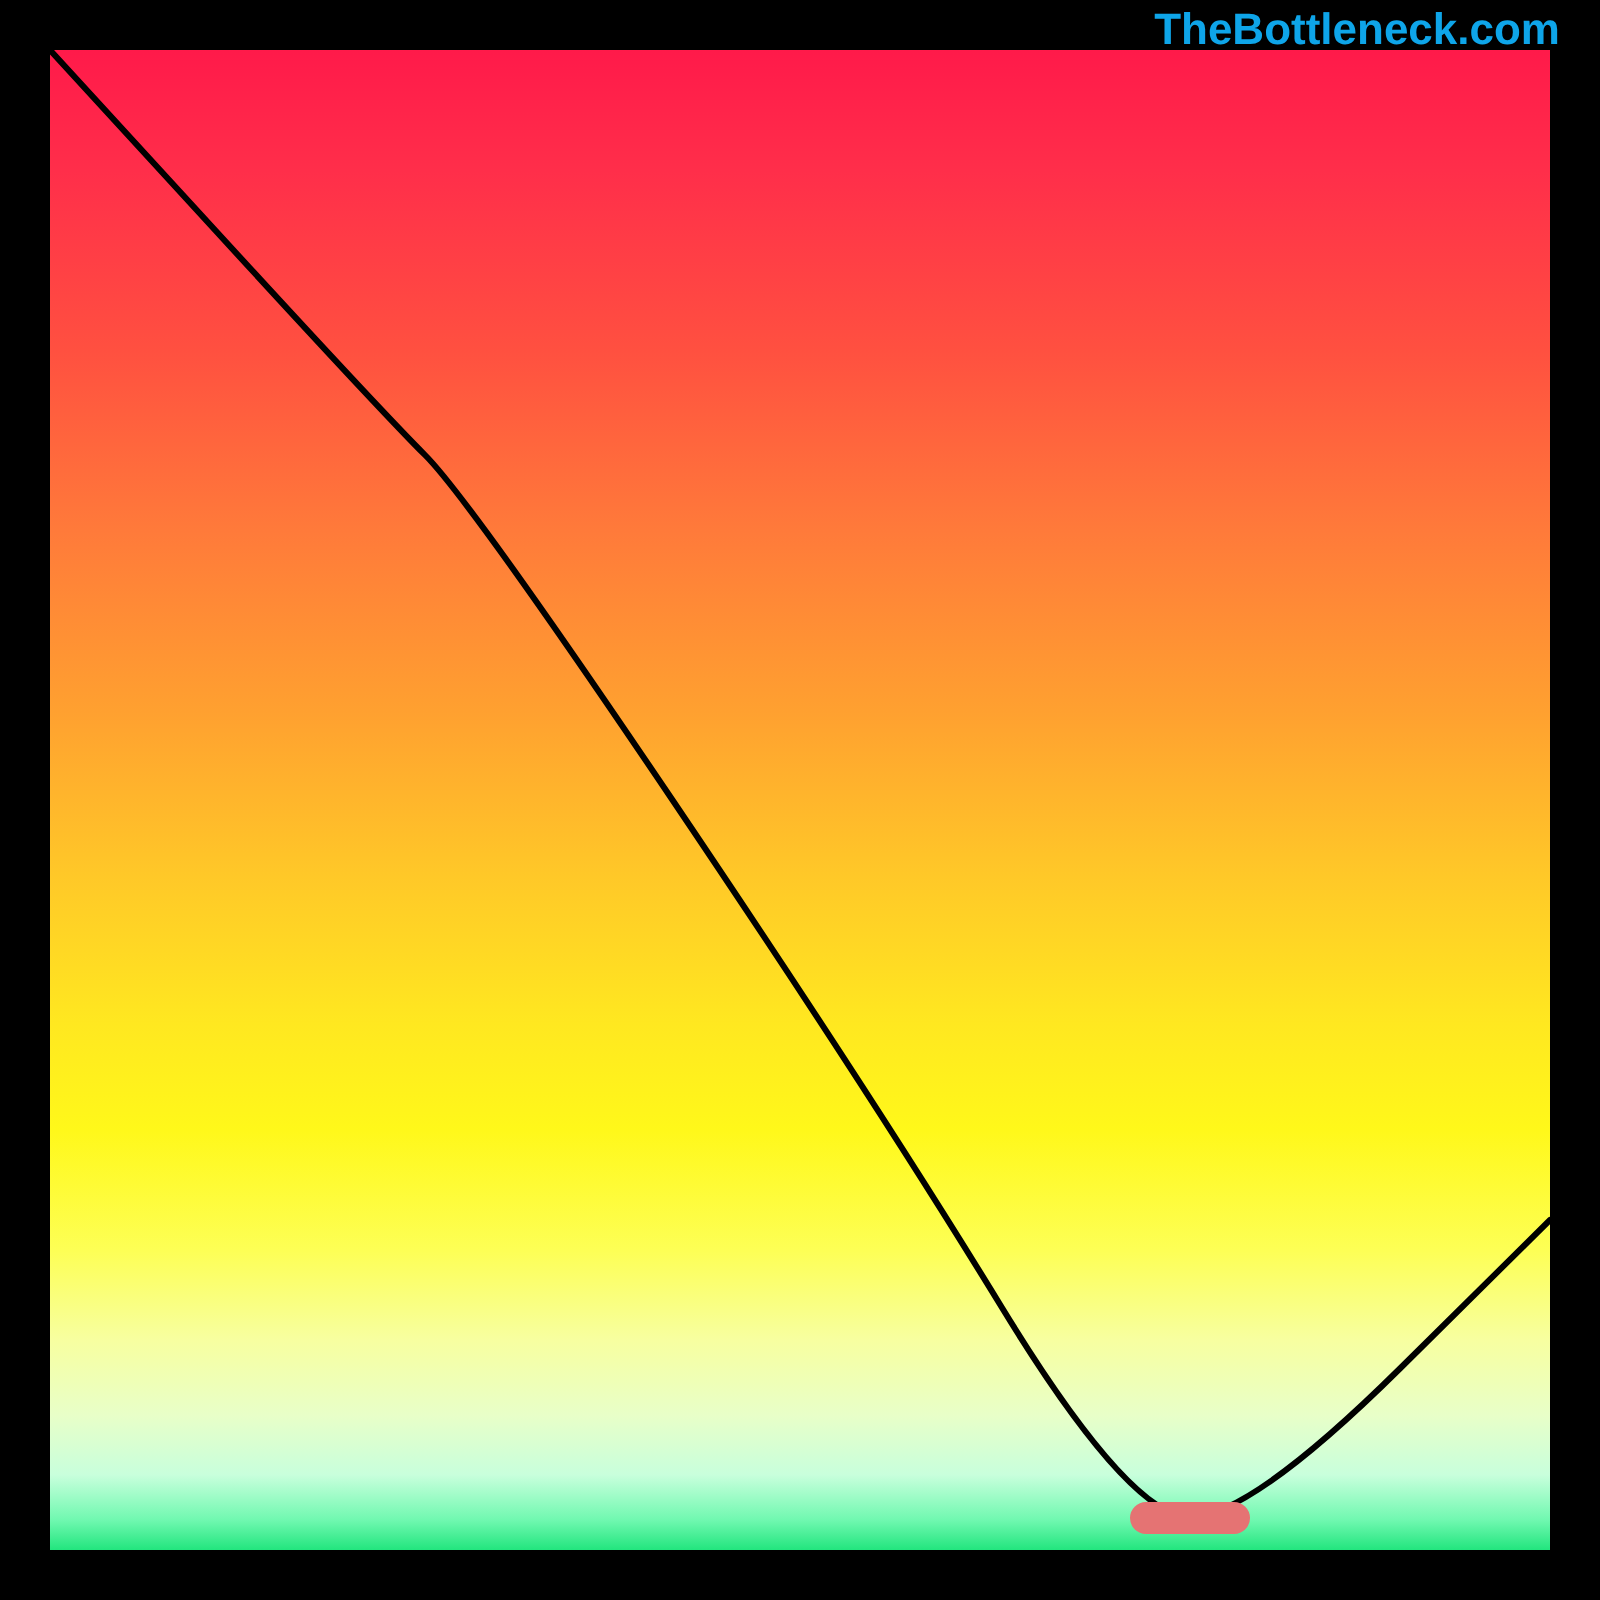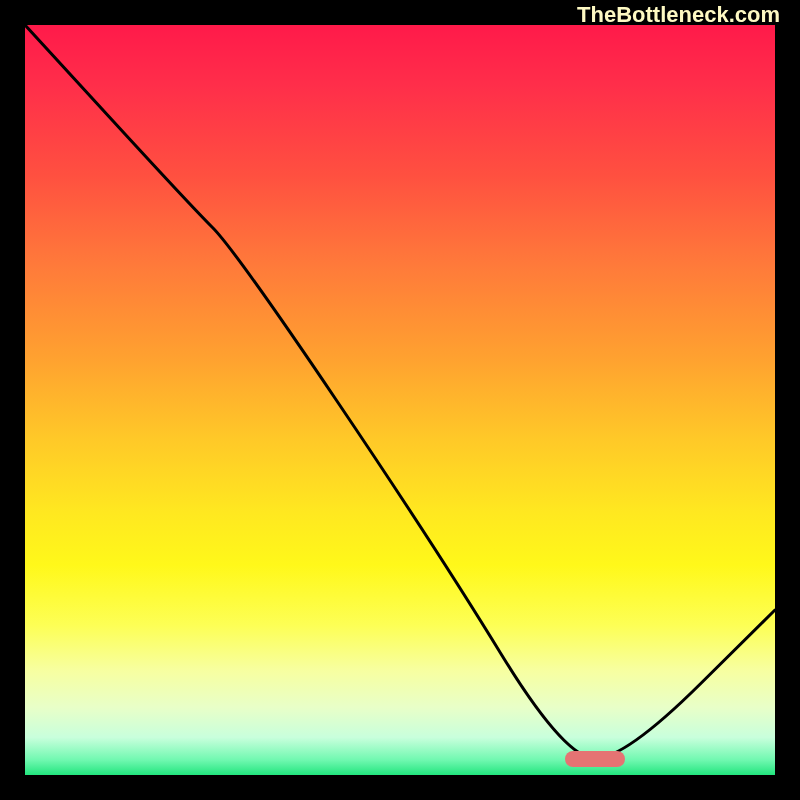--- a/index.html
+++ b/index.html
@@ -7,21 +7,21 @@
     width: 800px;
     height: 800px;
     background: #000;
     position: relative;
     font-family: Arial, sans-serif;
   }
   .watermark {
     position: absolute;
     top: 2px;
     right: 20px;
-    color: #fef9c3;
+    color: #0ea5e9;
     font-size: 22px;
     font-weight: bold;
     z-index: 10;
   }
   .plot-area {
     position: absolute;
     left: 25px;
     top: 25px;
     width: 750px;
     height: 750px;

